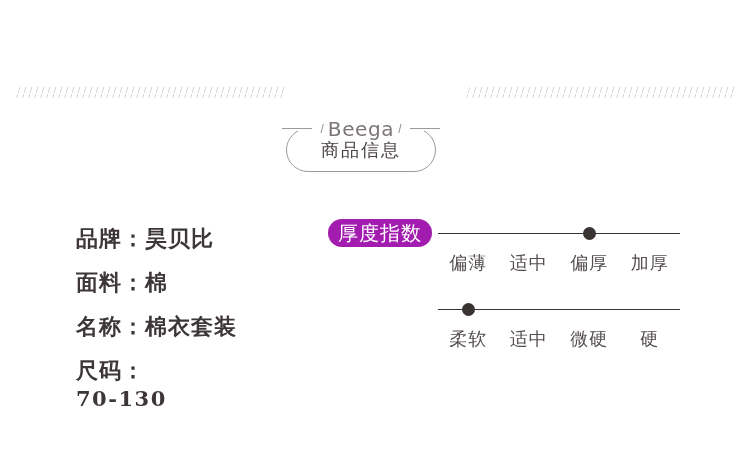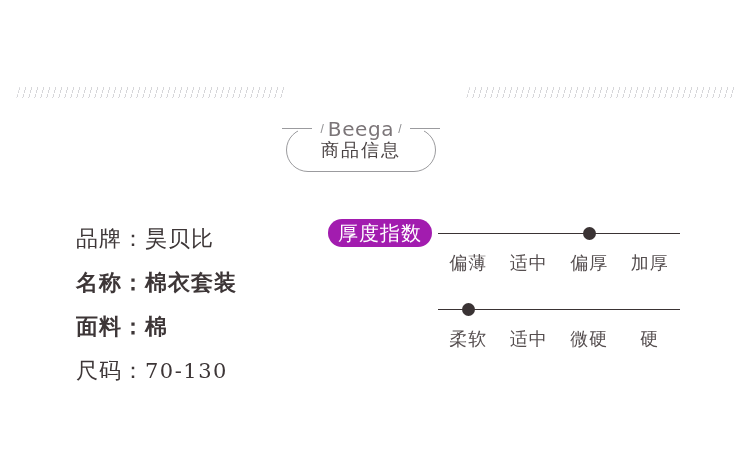--- a/index.html
+++ b/index.html
@@ -110,33 +110,33 @@
     left: 76px;
     top: 224px;
     width: 230px;
   }
   .info-row {
     display: flex;
     align-items: baseline;
     margin-bottom: 14px;
     white-space: nowrap;
   }
-  .info-row:last-child { margin-bottom: 0; }
+  .info-row:last-child { margin-bottom: 0; flex-direction: column; }
   .info-label {
     font-size: 22px;
     letter-spacing: 1px;
     color: #3d3637;
   }
   .info-value {
     font-size: 22px;
     letter-spacing: 1px;
     color: #3d3637;
   }
   .row-light .info-label,
-  .row-light .info-value { font-weight: 400; }
+  .row-light .info-value { font-weight: 700; }
   .row-bold .info-label,
   .row-bold .info-value  { font-weight: 700; }
   .value-num {
     font-family: "DejaVu Serif", "Liberation Serif", serif;
     font-size: 21px;
     letter-spacing: 1.5px;
   }
 
   
   .slider-block {
@@ -221,26 +221,26 @@
     </div>
   </div>
 </div>
 
 <div class="info-block">
   <div class="info-row row-light">
     <span class="info-label">品牌：</span>
     <span class="info-value">昊贝比</span>
   </div>
   <div class="info-row row-bold">
+    <span class="info-label">面料：</span>
+    <span class="info-value">棉</span>
+  </div>
+  <div class="info-row row-bold">
     <span class="info-label">名称：</span>
     <span class="info-value">棉衣套装</span>
-  </div>
-  <div class="info-row row-bold">
-    <span class="info-label">面料：</span>
-    <span class="info-value">棉</span>
   </div>
   <div class="info-row row-light">
     <span class="info-label">尺码：</span>
     <span class="info-value value-num">70-130</span>
   </div>
 </div>
 
 <div class="slider-block">
 
   <div class="slider-group">

